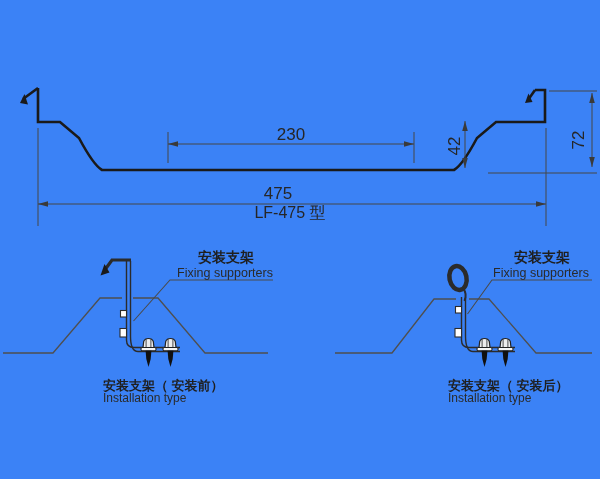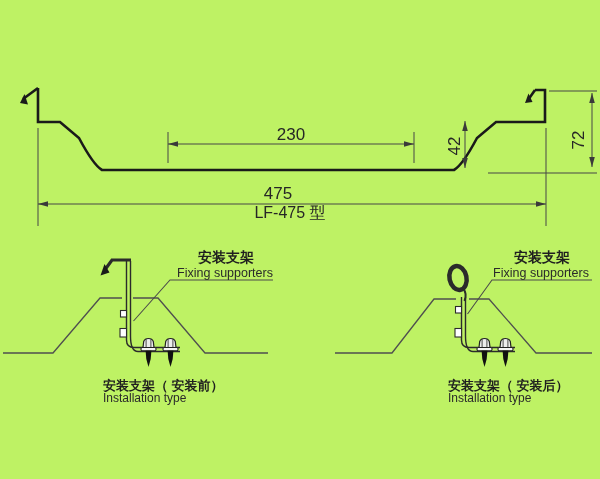--- a/index.html
+++ b/index.html
@@ -1,16 +1,16 @@
 <!DOCTYPE html>
 <html><head>
 <meta charset="utf-8">
 <style>
   html,body{margin:0;padding:0;background:#fff;}
-  .canvas{position:relative;width:600px;height:479px;background:#bef264;overflow:hidden;
+  .canvas{position:relative;width:600px;height:479px;background:#3b82f6;overflow:hidden;
           font-family:"Liberation Sans","DejaVu Sans",sans-serif;}
   svg{display:block;}
   
   .profile{stroke:#1a1a1a;stroke-width:2.6;fill:none;stroke-linejoin:miter;}
   .tab{stroke:#1a1a1a;stroke-width:2.6;fill:none;}
   .tab-fill{fill:#1a1a1a;stroke:none;}
   .thin{stroke:#464646;stroke-width:1;fill:none;}
   .arrow{fill:#3a3a3a;stroke:none;}
   .dim-text{font-size:17px;fill:#262626;}
   .model-text{font-size:16px;fill:#262626;}

